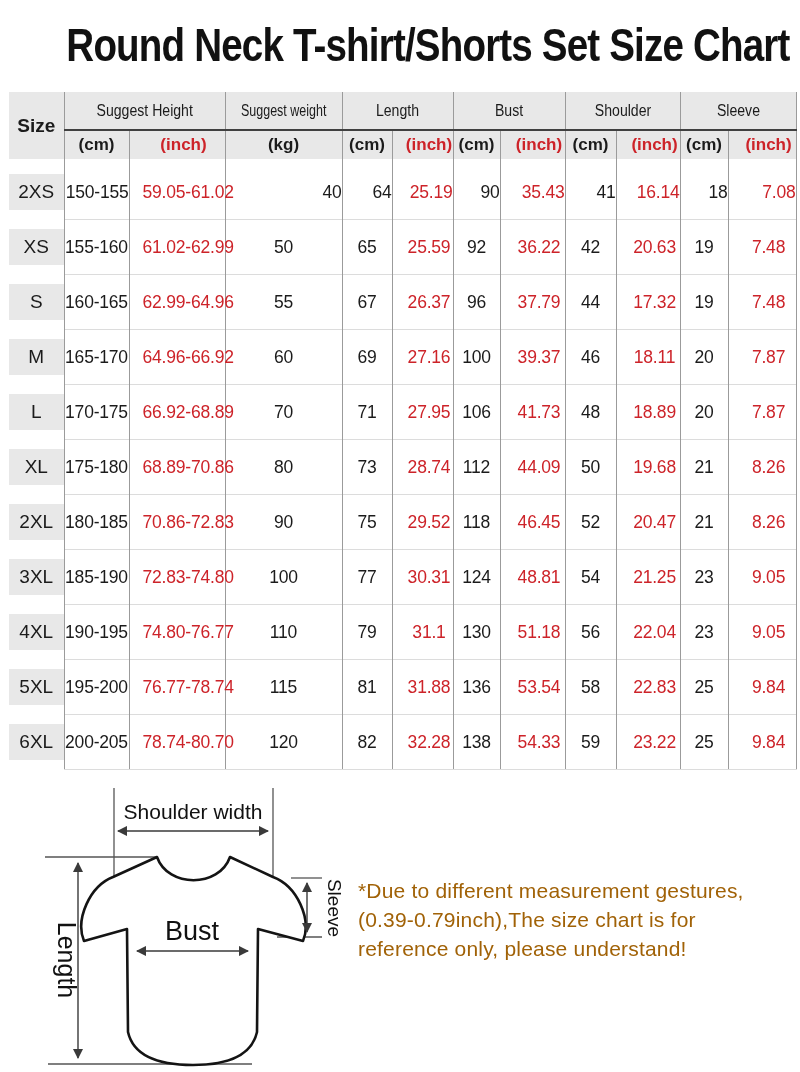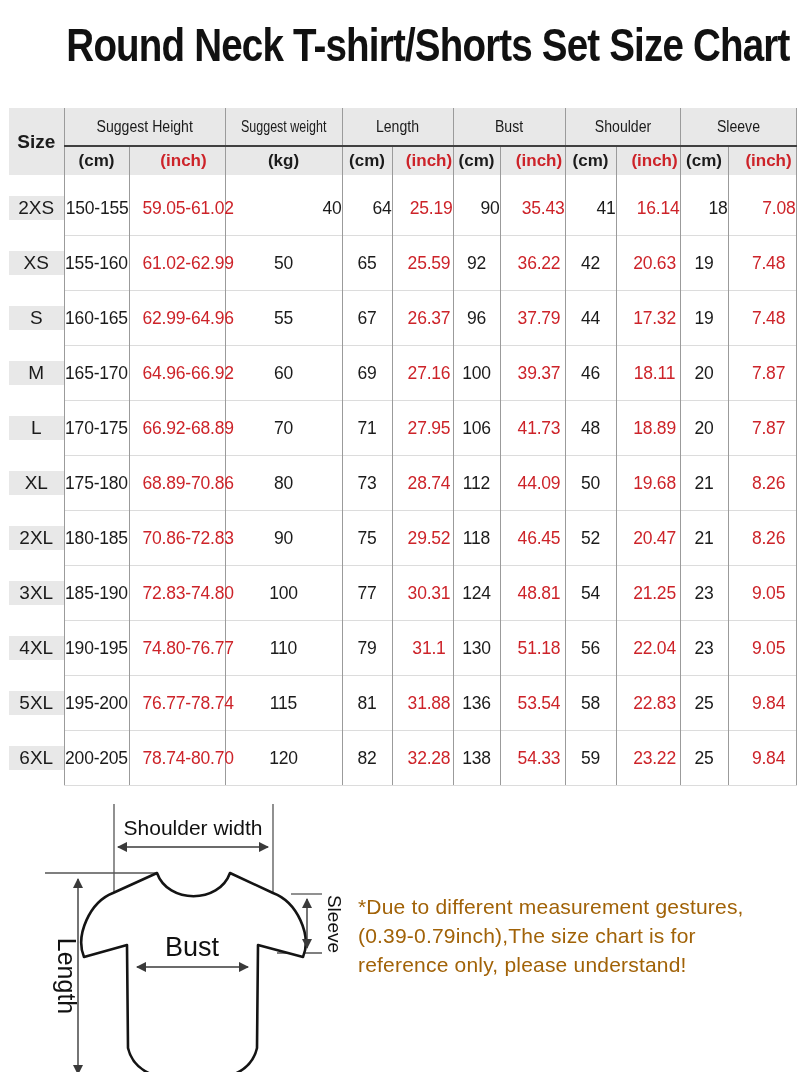--- a/index.html
+++ b/index.html
@@ -10,42 +10,42 @@
   }
   
   .title-wrap { width:800px; height:88px; display:flex; align-items:center; justify-content:center;margin-left:28px; }
   .title {
     font-size:47px; font-weight:bold; letter-spacing:-1px; white-space:nowrap;
     transform:scaleX(0.82); transform-origin:center; color:#111;
   }
   
   table.size-chart {
     border-collapse:collapse; table-layout:fixed; width:787px;
-    margin:20px 0 0 9px;
+    margin:4px 0 0 9px;
   }
   th, td { padding:0; text-align:center; vertical-align:middle; white-space:nowrap;
            border-left:1px solid var(--grid-dark,#9b9b9b); }
   th.no-bl, td.no-bl { border-left:none; }
   th:last-child, td:last-child { border-right:1px solid var(--grid-dark,#9b9b9b); }
   thead th { background:var(--header-gray,#e8e8e8); }
   th.grp { height:37px; font-size:16px; font-weight:normal; border-bottom:2px solid #404040; }
   .glabel { display:inline-block; transform:scaleX(0.88); transform-origin:center; white-space:nowrap; }
   .glabel.w { transform:scaleX(0.78); }
   th.size-head { font-size:19px; font-weight:bold; }
   th.unit { height:28px; font-size:17px; font-weight:bold; }
   .inch { color:var(--red,#cd2329);padding-left:13px; }
   td.spacer { height:6px; border-top:none; }
   td.num { height:54px; font-size:17.5px; letter-spacing:-0.2px; }
   td.num { border-top:1px solid var(--grid-light,#dcdcdc); }
   td.num.first { border-top:none;text-align:right; }
   tbody tr:last-child td.num { border-bottom:1px solid var(--grid-light,#dcdcdc); }
   td.size-col { border-top:none; }
   td.size-col .chip {
     display:flex; align-items:center; justify-content:center;
-    width:100%; height:24px; background:var(--header-gray,#e8e8e8);
+    width:100%; height:36px; background:var(--header-gray,#e8e8e8);
     font-size:19px;
   }
   
   .bottom { position:relative; width:800px; height:310px; margin-top:4px; }
   .bottom svg { position:absolute; left:0; top:0; }
   svg text { font-family:"Liberation Sans","DejaVu Sans",sans-serif; fill:#111; }
   .note { position:absolute; left:358px; top:102px; width:436px;
           font-size:21px; line-height:29px; letter-spacing:0.2px; color:#a16207; }
 </style>
 </head>

